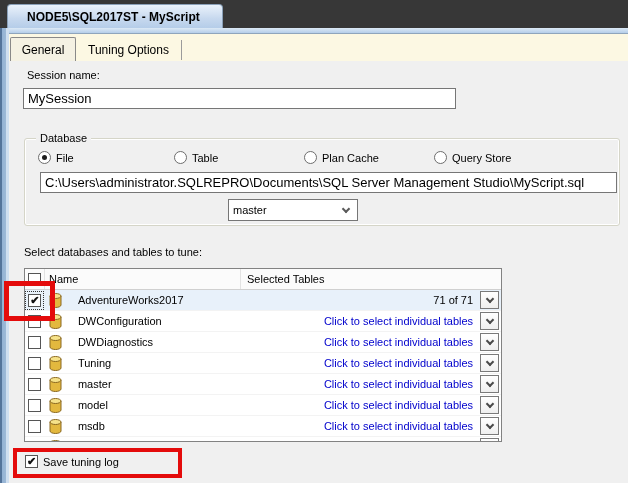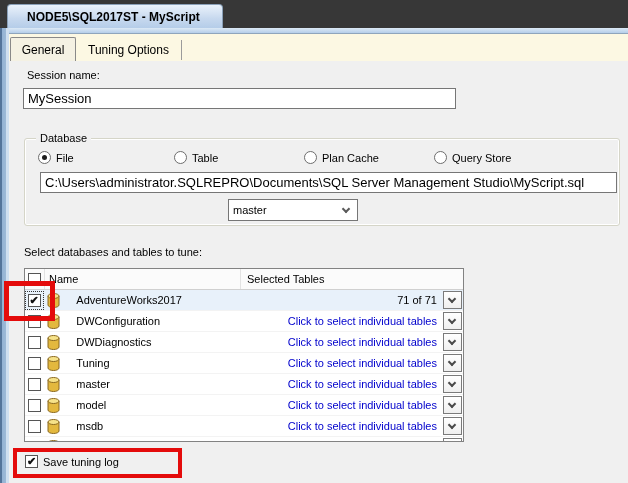--- a/index.html
+++ b/index.html
@@ -38,21 +38,21 @@
   .radio-opt { position:absolute; display:flex; align-items:center; gap:5px; }
   .radio { width:13px; height:13px; border:1px solid #6d6d6d; border-radius:50%; background:#fff; position:relative; }
   .radio.sel::after { content:""; position:absolute; left:3px; top:3px; width:5px; height:5px; border-radius:50%; background:#1c1c1c; }
 
   .combo { position:absolute; background:#fff; border:1px solid #767676; display:flex; align-items:center;
            padding-left:4px; font-size:11px; }
   .chev { width:6px; height:6px; border-right:2px solid #5a5a5a; border-bottom:2px solid #5a5a5a; transform:rotate(45deg); margin-top:-3px; }
   .combo .chev { position:absolute; right:8px; top:9px; }
 
   
-  .dbtable { position:absolute; left:24px; top:268px; width:440px; height:174px; background:#fff; border:1px solid #828282; overflow:hidden; }
+  .dbtable { position:absolute; left:24px; top:268px; width:478px; height:174px; background:#fff; border:1px solid #828282; overflow:hidden; }
   .thead { display:flex; height:21px; background:#fbfbfb; border-bottom:1px solid #d0d0d0; align-items:center; }
   .thead .c-check { width:20px; height:100%; border-right:1px solid #e3e3e3; display:flex; align-items:center; justify-content:center; }
   .thead .c-name { width:196px; height:100%; border-right:1px solid #e3e3e3; display:flex; align-items:center; padding-left:4px; }
   .thead .c-sel { flex:1; display:flex; align-items:center; padding-left:6px; }
   .trow { display:flex; height:21px; align-items:center; border-bottom:1px solid #f3f3f3; }
   .trow.hl { background:#e8f1fa; }
   .trow .c-check { width:20px; display:flex; align-items:center; justify-content:center; }
   .trow .c-name { width:196px; display:flex; align-items:center; gap:16px; padding-left:4px; }
   .trow .c-sel { width:239px; text-align:right; padding-right:5px; white-space:nowrap; overflow:hidden; }
   .trow .c-dd { width:23px; display:flex; align-items:center; justify-content:center; }

